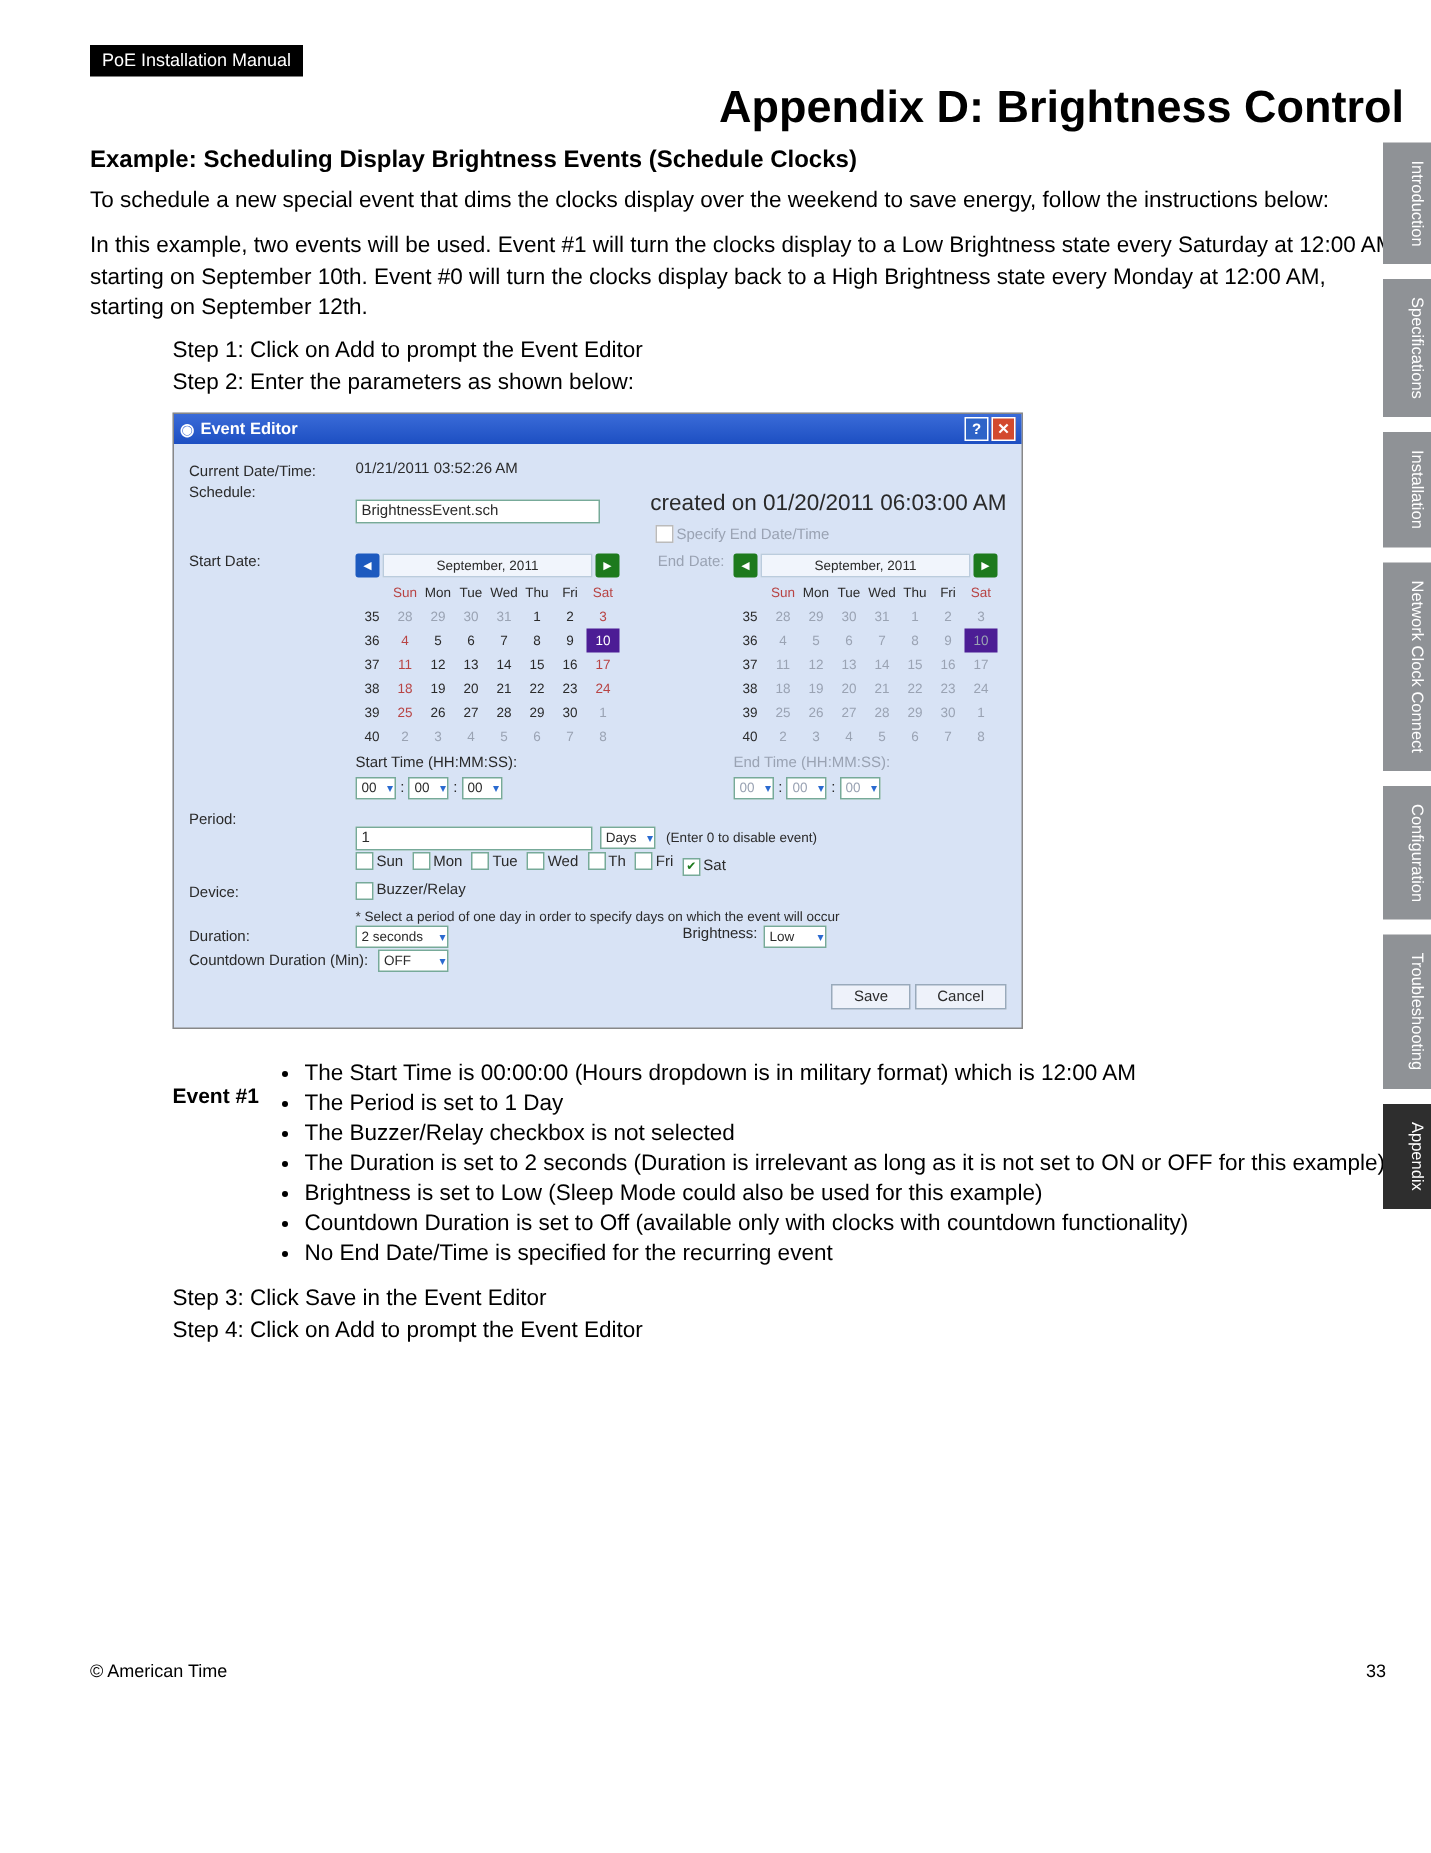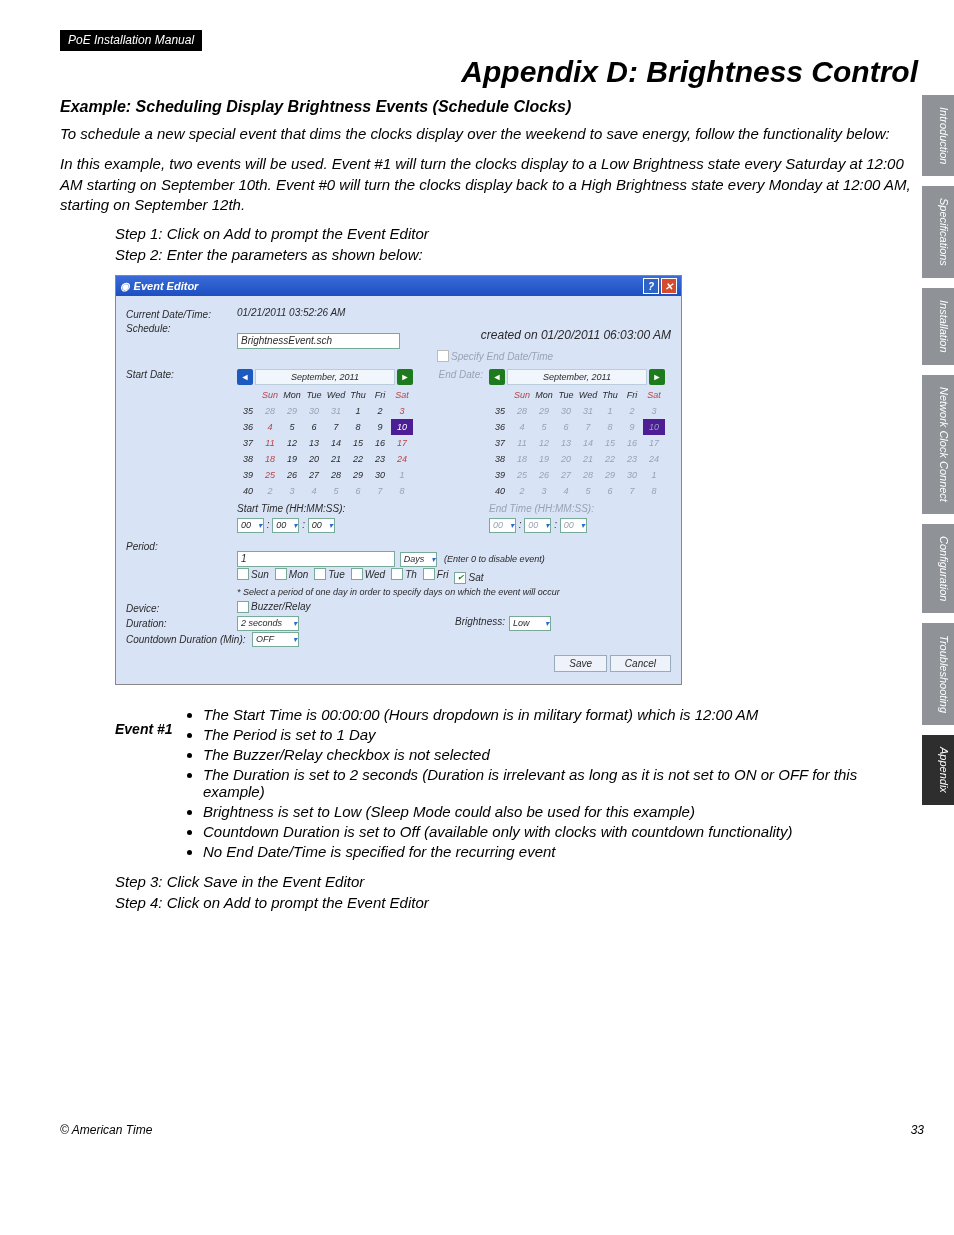--- a/index.html
+++ b/index.html
@@ -1,16 +1,16 @@
 <!DOCTYPE html>
 <html><head>
 <meta charset="utf-8">
 <style>
   body { margin:0; font-family: Arial, Helvetica, sans-serif; background:#fff; color:#000; width:954px; }
-  .page { padding:30px 36px 20px 60px; position:relative;font-style:italic; }
+  .page { padding:30px 18px 20px 60px; position:relative; }
   .manual-tab { display:inline-block; background:#000; color:#fff; font-size:12px; padding:3px 8px 4px 8px; }
   .appendix-title { font-family: Arial, Helvetica, sans-serif; font-weight:900; font-size:30px; text-align:right; margin:4px 0 10px 0; line-height:1.1; }
   .subhead { font-weight:bold; font-size:16px; margin:6px 0 8px 0; }
   .body-text { font-size:15px; line-height:1.35; margin:4px 0 10px 0; }
   .steps { margin-left:55px; font-size:15px; }
   .steps p { margin:4px 0; }
   .side-tabs { position:absolute; right:0; top:95px; }
   .side-tab { background:#8f9296; color:#fff; font-size:11px; writing-mode:vertical-rl; text-orientation:mixed; padding:12px 4px; margin-bottom:10px; text-align:center; width:24px; }
   .side-tab.active { background:#2e2e2e; }
   
@@ -55,21 +55,21 @@
   .btnrow { text-align:right; margin-top:8px; }
   .note { font-size:9px; margin-left:0; margin-top:2px; }
   .hint { font-size:9px; color:#2a2a2a; margin-left:4px; }
   
   .event1 { display:flex; align-items:flex-start; margin:8px 0 10px 55px; }
   .event1-label { font-weight:bold; font-size:14px; width:70px; padding-top:18px; }
   .event1 ul { margin:0; padding-left:18px; flex:1; font-size:15px; }
   .event1 li { margin:3px 0; }
   .footer { position:absolute; bottom:18px; left:60px; right:30px; display:flex; justify-content:space-between; font-size:12px; }
   .specify-row { margin-left:0; margin-bottom:4px; }
-  .created-on { font-size:12px; margin-left:2px; }
+  .created-on { font-size:15px; margin-left:2px; }
 </style>
 </head>
 <body>
 
 <div class="page">
   <span class="manual-tab">PoE Installation Manual</span>
   <div class="appendix-title">
     <span>Appendix D: Brightness Control</span><br>
   </div>
 
@@ -77,21 +77,21 @@
     <div class="side-tab">Introduction</div>
     <div class="side-tab">Specifications</div>
     <div class="side-tab">Installation</div>
     <div class="side-tab">Network Clock Connect</div>
     <div class="side-tab">Configuration</div>
     <div class="side-tab">Troubleshooting</div>
     <div class="side-tab active">Appendix</div>
   </div>
 
   <div class="subhead">Example: Scheduling Display Brightness Events (Schedule Clocks)</div>
-  <div class="body-text">To schedule a new special event that dims the clocks display over the weekend to save energy, follow the functionality below:</div>
+  <div class="body-text">To schedule a new special event that dims the clocks display over the weekend to save energy, follow the instructions below:</div>
   <div class="body-text">In this example, two events will be used. Event #1 will turn the clocks display to a Low Brightness state every Saturday at 12:00 AM starting on September 10th. Event #0 will turn the clocks display back to a High Brightness state every Monday at 12:00 AM, starting on September 12th.</div>
   <div class="steps">
     <p>Step 1: Click on Add to prompt the Event Editor</p>
     <p>Step 2: Enter the parameters as shown below:</p>
   </div>
 
   
   <div class="editor-wrap">
     <div class="titlebar">
       <span style="margin-right:4px;">◉</span>
@@ -343,30 +343,30 @@
               <span class="box"></span>
               <span>Th</span>
             </span><span class="chk">
               <span class="box"></span>
               <span>Fri</span>
             </span><span class="chk">
               <span class="box">✔</span>
               <span>Sat</span>
             </span></div>
       </div>
-      <div class="row">
-        <div class="lbl"></div>
-        <div class="field note">* Select a period of one day in order to specify days on which the event will occur</div>
-      </div>
       <div class="row" style="margin-top:4px;">
         <div class="lbl">Device:</div>
         <div class="field"><span class="chk">
               <span class="box"></span>
               <span>Buzzer/Relay</span>
             </span></div>
+      </div>
+      <div class="row">
+        <div class="lbl"></div>
+        <div class="field note">* Select a period of one day in order to specify days on which the event will occur</div>
       </div>
       <div class="row">
         <div class="lbl">Duration:</div>
         <div class="field" style="display:flex;align-items:flex-start;">
           <span class="dd" style="min-width:45px;">2 seconds</span>
           <span style="flex:1"></span>
           <span style="margin-right:4px;">Brightness:</span>
           <span class="dd" style="min-width:25px;">Low</span>
           <span style="width:120px;"></span>
         </div>

